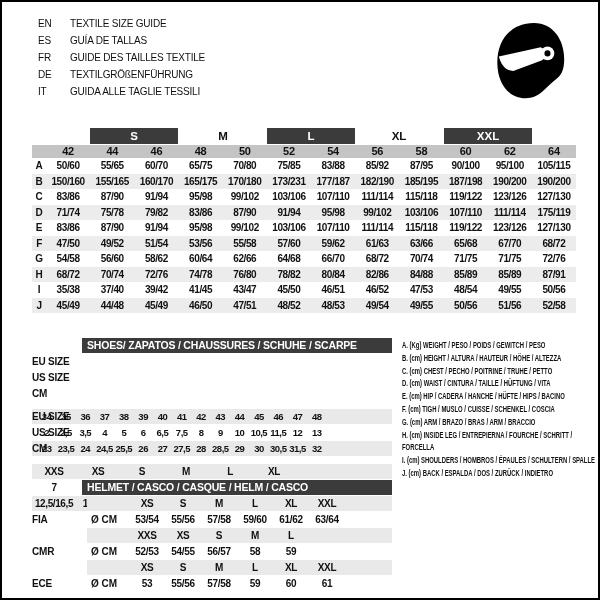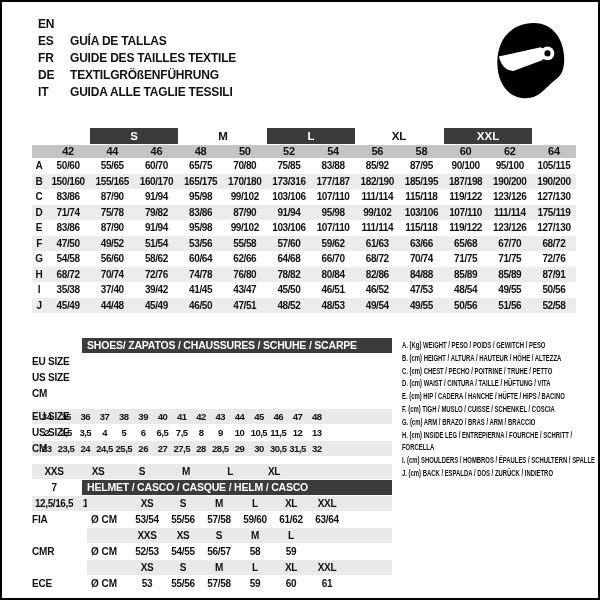--- a/index.html
+++ b/index.html
@@ -3,21 +3,21 @@
 <meta charset="utf-8">
 <style>
   html,body{margin:0;padding:0;background:#fff;}
   .page{
     position:relative;width:600px;height:600px;box-sizing:border-box;
     border:2px solid #000;background:#fff;overflow:hidden;
     font-family:"Liberation Sans",sans-serif;color:#111;
   }
   
   .lang-block{position:absolute;left:36px;top:13px;}
-  .lang-line{display:flex;height:17px;align-items:center;font-weight:700;font-size:12px;letter-spacing:-0.2px;}
+  .lang-line{display:flex;height:17px;align-items:center;font-weight:400;font-size:10px;letter-spacing:-0.2px;}
   .lang-code{width:32px;flex:0 0 32px;}
   .helmet-logo{position:absolute;left:490px;top:12px;width:76px;height:94px;}
   
   .main-table{position:absolute;left:30px;top:126px;width:544px;}
   .band-strip{position:relative;height:16px;}
   .band{position:absolute;top:0;height:16px;line-height:16px;text-align:center;font-weight:700;font-size:11.5px;}
   .band.dark{background:#3b3b3b;color:#fff;}
   .band-s{left:58px;width:88px;}
   .band-m{left:147px;width:88px;}
   .band-l{left:235px;width:88px;}
@@ -52,20 +52,21 @@
 </style>
 </head>
 <body>
 
 <div class="page">
 
   <div class="lang-block">
 
       <div class="lang-line">
         <span class="lang-code">EN</span>
+        <span class="lang-title">TEXTILE SIZE GUIDE</span>
       </div>
 
       <div class="lang-line">
         <span class="lang-code">ES</span>
         <span class="lang-title">GUÍA DE TALLAS</span>
       </div>
 
       <div class="lang-line">
         <span class="lang-code">FR</span>
         <span class="lang-title">GUIDE DES TAILLES TEXTILE</span>
@@ -132,21 +133,21 @@
           <span>105/115</span>
         </div>
 
         <div class="mrow">
           <span>B</span>
           <span>150/160</span>
           <span>155/165</span>
           <span>160/170</span>
           <span>165/175</span>
           <span>170/180</span>
-          <span>173/316</span>
+          <span>173/231</span>
           <span>177/187</span>
           <span>182/190</span>
           <span>185/195</span>
           <span>187/198</span>
           <span>190/200</span>
           <span>190/200</span>
         </div>
 
         <div class="mrow">
           <span>C</span>

